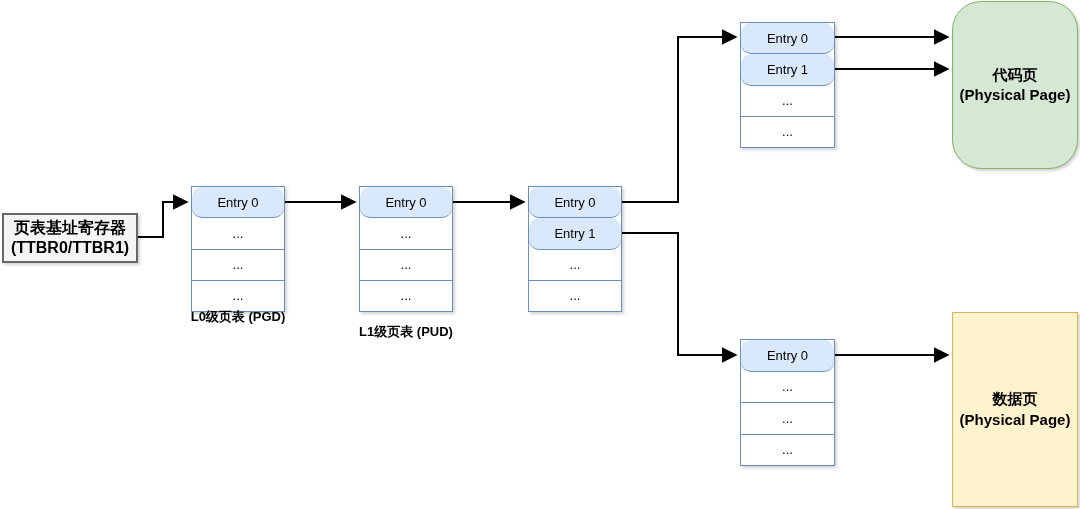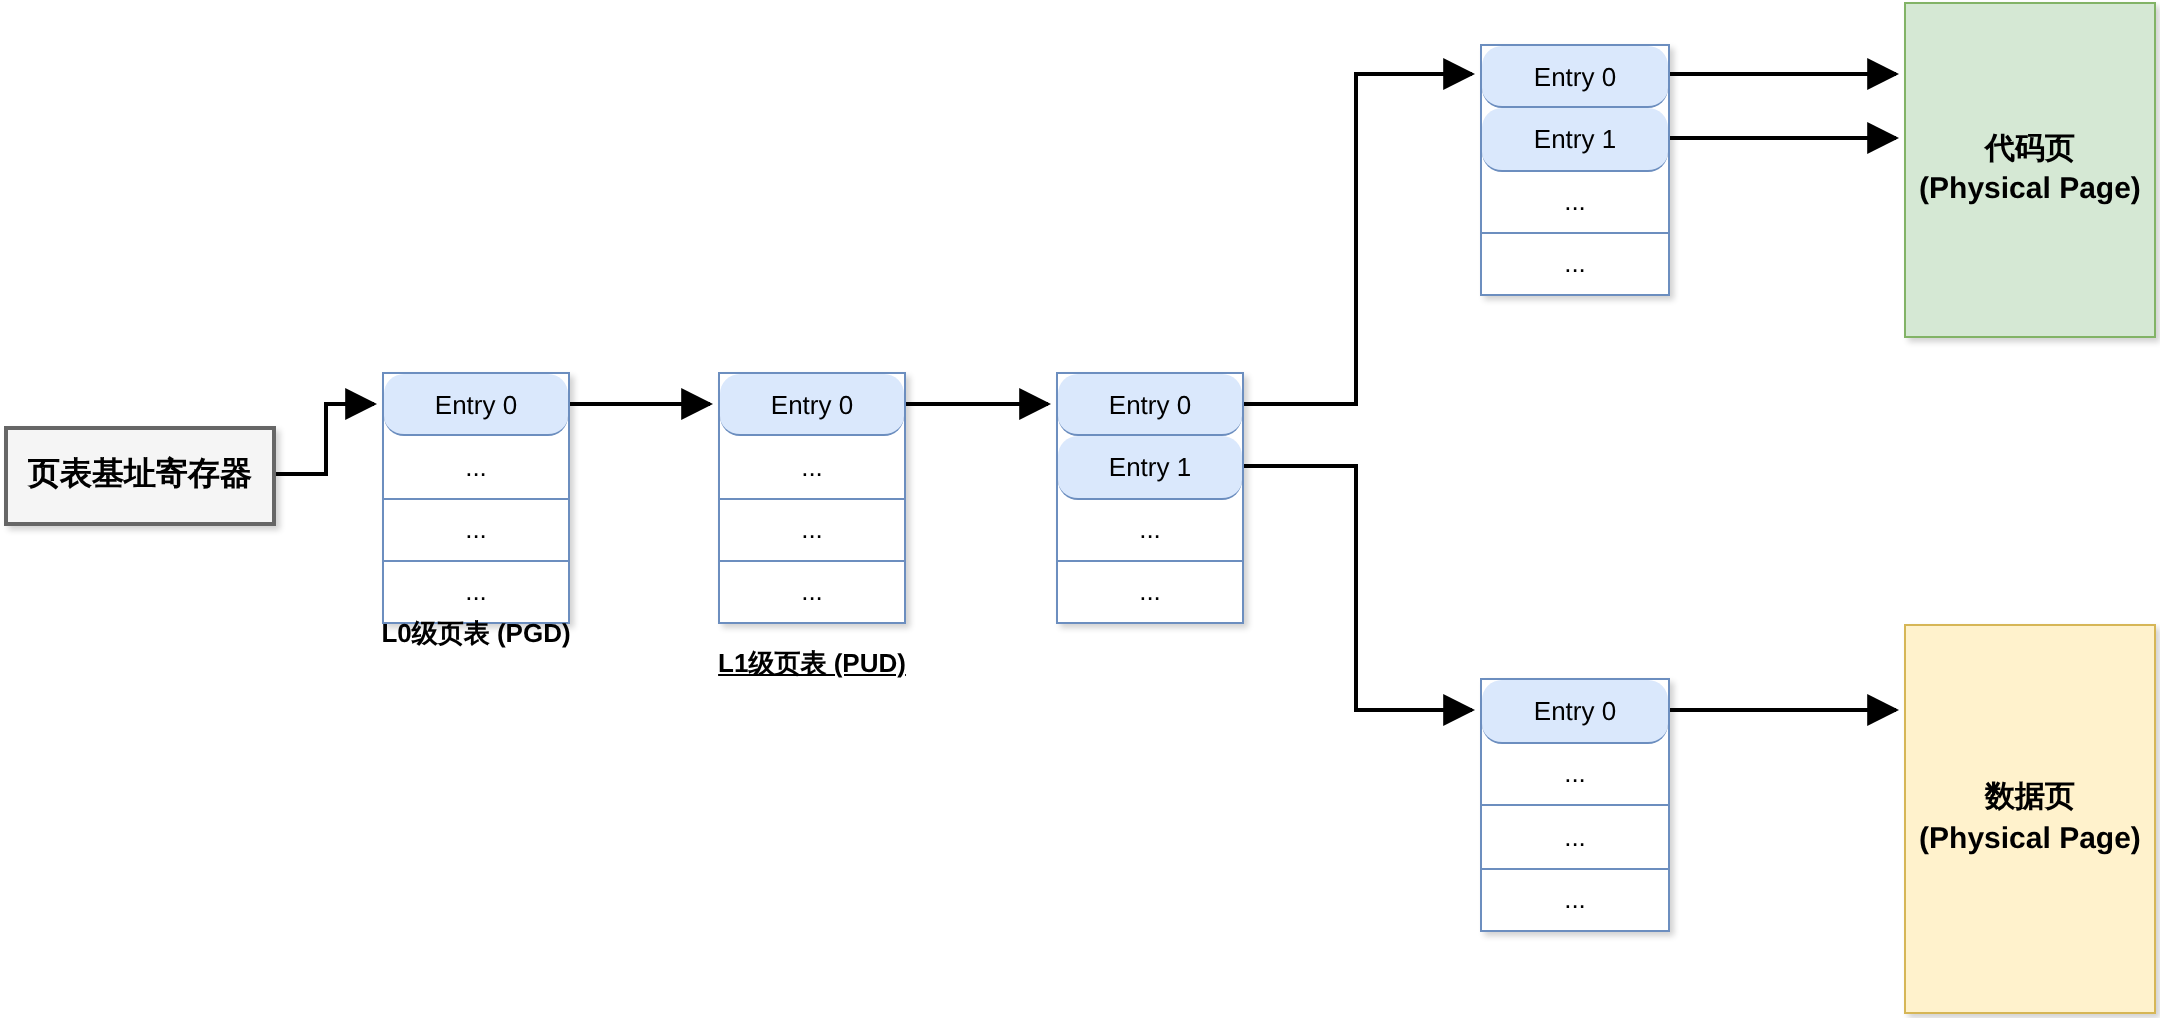--- a/index.html
+++ b/index.html
@@ -39,37 +39,38 @@
     <path d="M453,202 L524,202" fill="none" stroke="#000" stroke-width="2" marker-end="url(#ah)"></path>
     <path d="M622,202 L678,202 L678,37 L736,37" fill="none" stroke="#000" stroke-width="2" marker-end="url(#ah)"></path>
     <path d="M622,233 L678,233 L678,355 L736,355" fill="none" stroke="#000" stroke-width="2" marker-end="url(#ah)"></path>
     <path d="M835,37 L948,37" fill="none" stroke="#000" stroke-width="2" marker-end="url(#ah)"></path>
     <path d="M835,69 L948,69" fill="none" stroke="#000" stroke-width="2" marker-end="url(#ah)"></path>
     <path d="M835,355 L948,355" fill="none" stroke="#000" stroke-width="2" marker-end="url(#ah)"></path>
   </svg>
 
   <div class="node register" style="left:2px;top:213px;width:136px;height:50px;">
     <span>页表基址寄存器</span>
+    <span>(TTBR0/TTBR1)</span>
   </div>
 
   <div class="node ptable" style="left:191px;top:186px;width:94px;height:126px;">
     <div class="prow hl">Entry 0</div>
     <div class="prow">...</div>
     <div class="prow">...</div>
     <div class="prow">...</div>
   </div>
   <div class="caption" style="left:158px;top:308px;width:160px;">L0级页表 (PGD)</div>
 
   <div class="node ptable" style="left:359px;top:186px;width:94px;height:126px;">
     <div class="prow hl">Entry 0</div>
     <div class="prow">...</div>
     <div class="prow">...</div>
     <div class="prow">...</div>
   </div>
-  <div class="caption" style="left:326px;top:323px;width:160px;text-decoration:underline;">L1级页表 (PUD)</div>
+  <div class="caption" style="left:326px;top:323px;width:160px;">L1级页表 (PUD)</div>
 
   <div class="node ptable" style="left:528px;top:186px;width:94px;height:126px;">
     <div class="prow hl">Entry 0</div>
     <div class="prow hl">Entry 1</div>
     <div class="prow">...</div>
     <div class="prow">...</div>
   </div>
 
   <div class="node ptable" style="left:740px;top:22px;width:95px;height:126px;">
     <div class="prow hl">Entry 0</div>
@@ -78,21 +79,21 @@
     <div class="prow">...</div>
   </div>
 
   <div class="node ptable" style="left:740px;top:339px;width:95px;height:127px;">
     <div class="prow hl">Entry 0</div>
     <div class="prow">...</div>
     <div class="prow">...</div>
     <div class="prow">...</div>
   </div>
 
-  <div class="node page code" style="left:952px;top:1px;width:126px;height:168px;">
+  <div class="node page code" style="left:952px;top:1px;width:126px;height:168px;border-radius:29px;">
     <span>代码页</span>
     <span>(Physical Page)</span>
   </div>
 
   <div class="node page data" style="left:952px;top:312px;width:126px;height:195px;">
     <span>数据页</span>
     <span>(Physical Page)</span>
   </div>
 
 </div>

